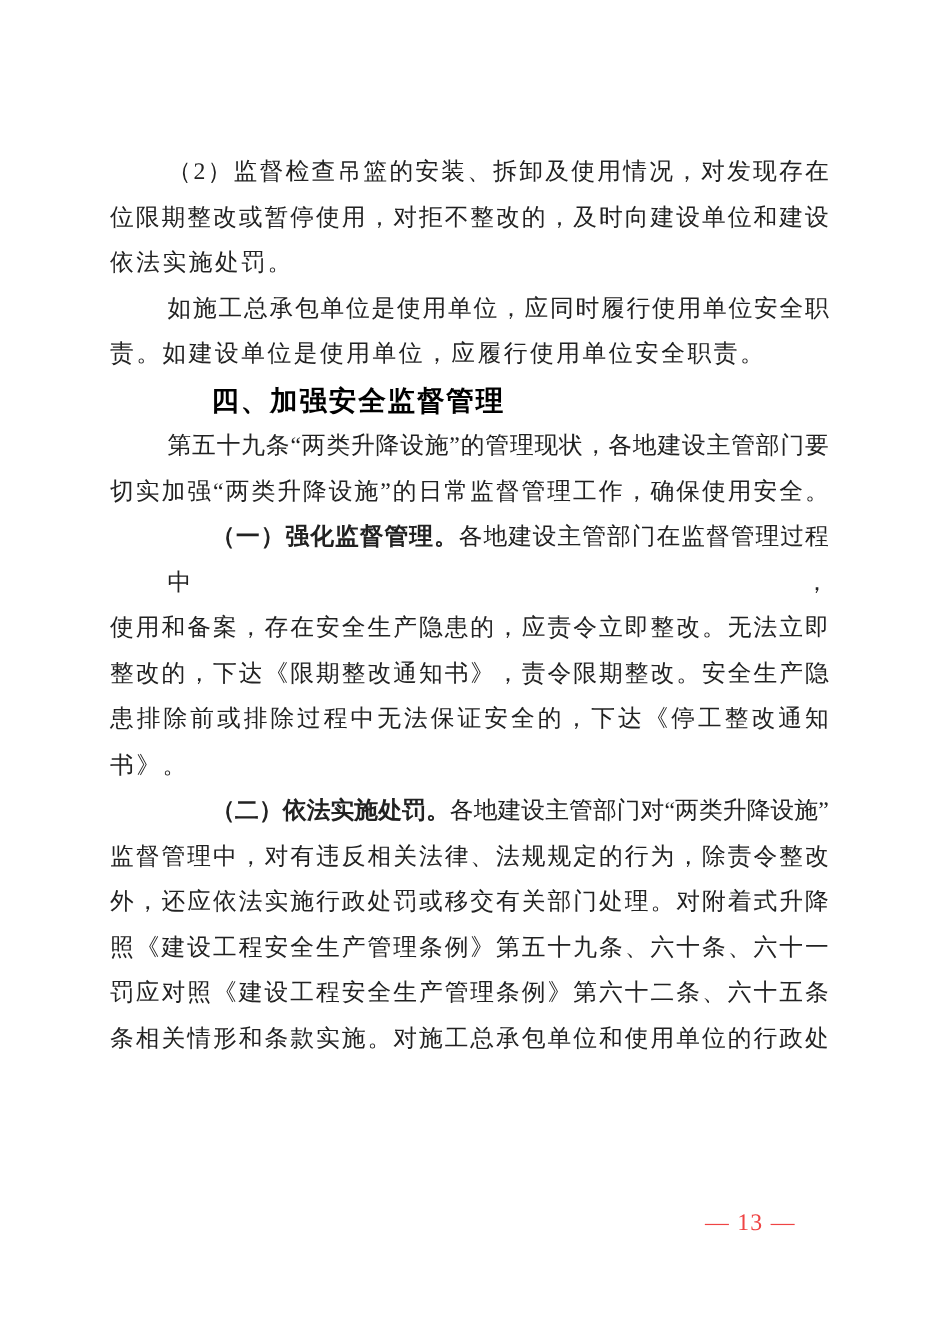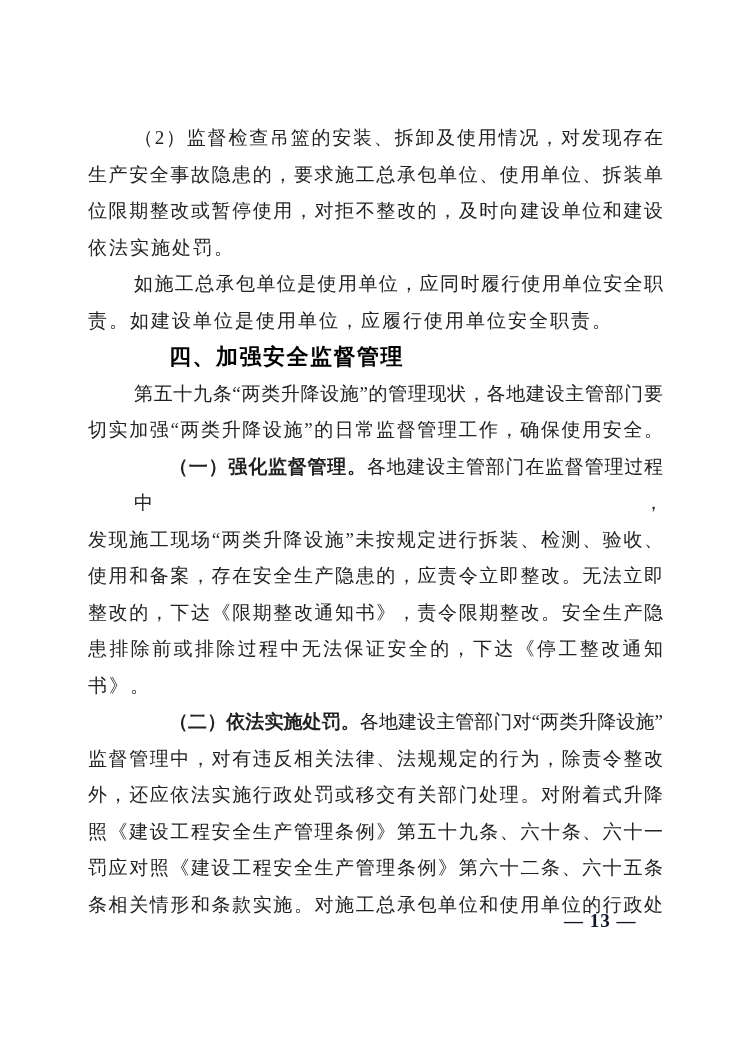--- a/index.html
+++ b/index.html
@@ -49,45 +49,42 @@
     font-weight: 700;
     font-size: 22px;
     color: #000000;
     letter-spacing: 1.5px;
   }
   .seg { font-weight: inherit; }
   .seg-bold { font-weight: 700; margin-left: 35px; }
   .page-number {
     position: absolute;
     left: 564px;
-    top: 908px;
+    top: 966px;
     font-size: 19px;
     line-height: 26px;
-    color: #0f172a;
+    color: #ef4444;
     letter-spacing: 1px;
     white-space: pre;
-    font-weight: bold;
   }
 </style>
 </head>
 <body>
 
 <div class="page">
   <div class="content">
       <div class="line full indent"><span class="seg">（2）监督检查吊篮的安装、拆卸及使用情况，对发现存在</span></div>
-      <div class="line full"><span class="seg">生产安全事故隐患的，要求施工总承包单位、使用单位、拆装单</span></div>
       <div class="line full"><span class="seg">位限期整改或暂停使用，对拒不整改的，及时向建设单位和建设</span></div>
       <div class="line end"><span class="seg">依法实施处罚。</span></div>
       <div class="line full indent"><span class="seg">如施工总承包单位是使用单位，应同时履行使用单位安全职</span></div>
       <div class="line end"><span class="seg">责。如建设单位是使用单位，应履行使用单位安全职责。</span></div>
       <div class="line heading indent"><span class="seg seg-bold">四、加强安全监督管理</span></div>
       <div class="line full indent"><span class="seg">第五十九条“两类升降设施”的管理现状，各地建设主管部门要</span></div>
       <div class="line full"><span class="seg">切实加强“两类升降设施”的日常监督管理工作，确保使用安全。</span></div>
       <div class="line full indent"><span class="seg seg-bold">（一）强化监督管理。</span><span class="seg">各地建设主管部门在监督管理过程中，</span></div>
-      <div class="line full"><span class="seg">发现施工现场“两类升降设施”未按规定进行拆装、检测、验收、</span></div>
       <div class="line full"><span class="seg">使用和备案，存在安全生产隐患的，应责令立即整改。无法立即</span></div>
       <div class="line full"><span class="seg">整改的，下达《限期整改通知书》，责令限期整改。安全生产隐</span></div>
       <div class="line full"><span class="seg">患排除前或排除过程中无法保证安全的，下达《停工整改通知</span></div>
       <div class="line end"><span class="seg">书》。</span></div>
       <div class="line full indent"><span class="seg seg-bold">（二）依法实施处罚。</span><span class="seg">各地建设主管部门对“两类升降设施”</span></div>
       <div class="line full"><span class="seg">监督管理中，对有违反相关法律、法规规定的行为，除责令整改</span></div>
       <div class="line full"><span class="seg">外，还应依法实施行政处罚或移交有关部门处理。对附着式升降</span></div>
       <div class="line full"><span class="seg">照《建设工程安全生产管理条例》第五十九条、六十条、六十一</span></div>
       <div class="line full"><span class="seg">罚应对照《建设工程安全生产管理条例》第六十二条、六十五条</span></div>
       <div class="line full"><span class="seg">条相关情形和条款实施。对施工总承包单位和使用单位的行政处</span></div>

